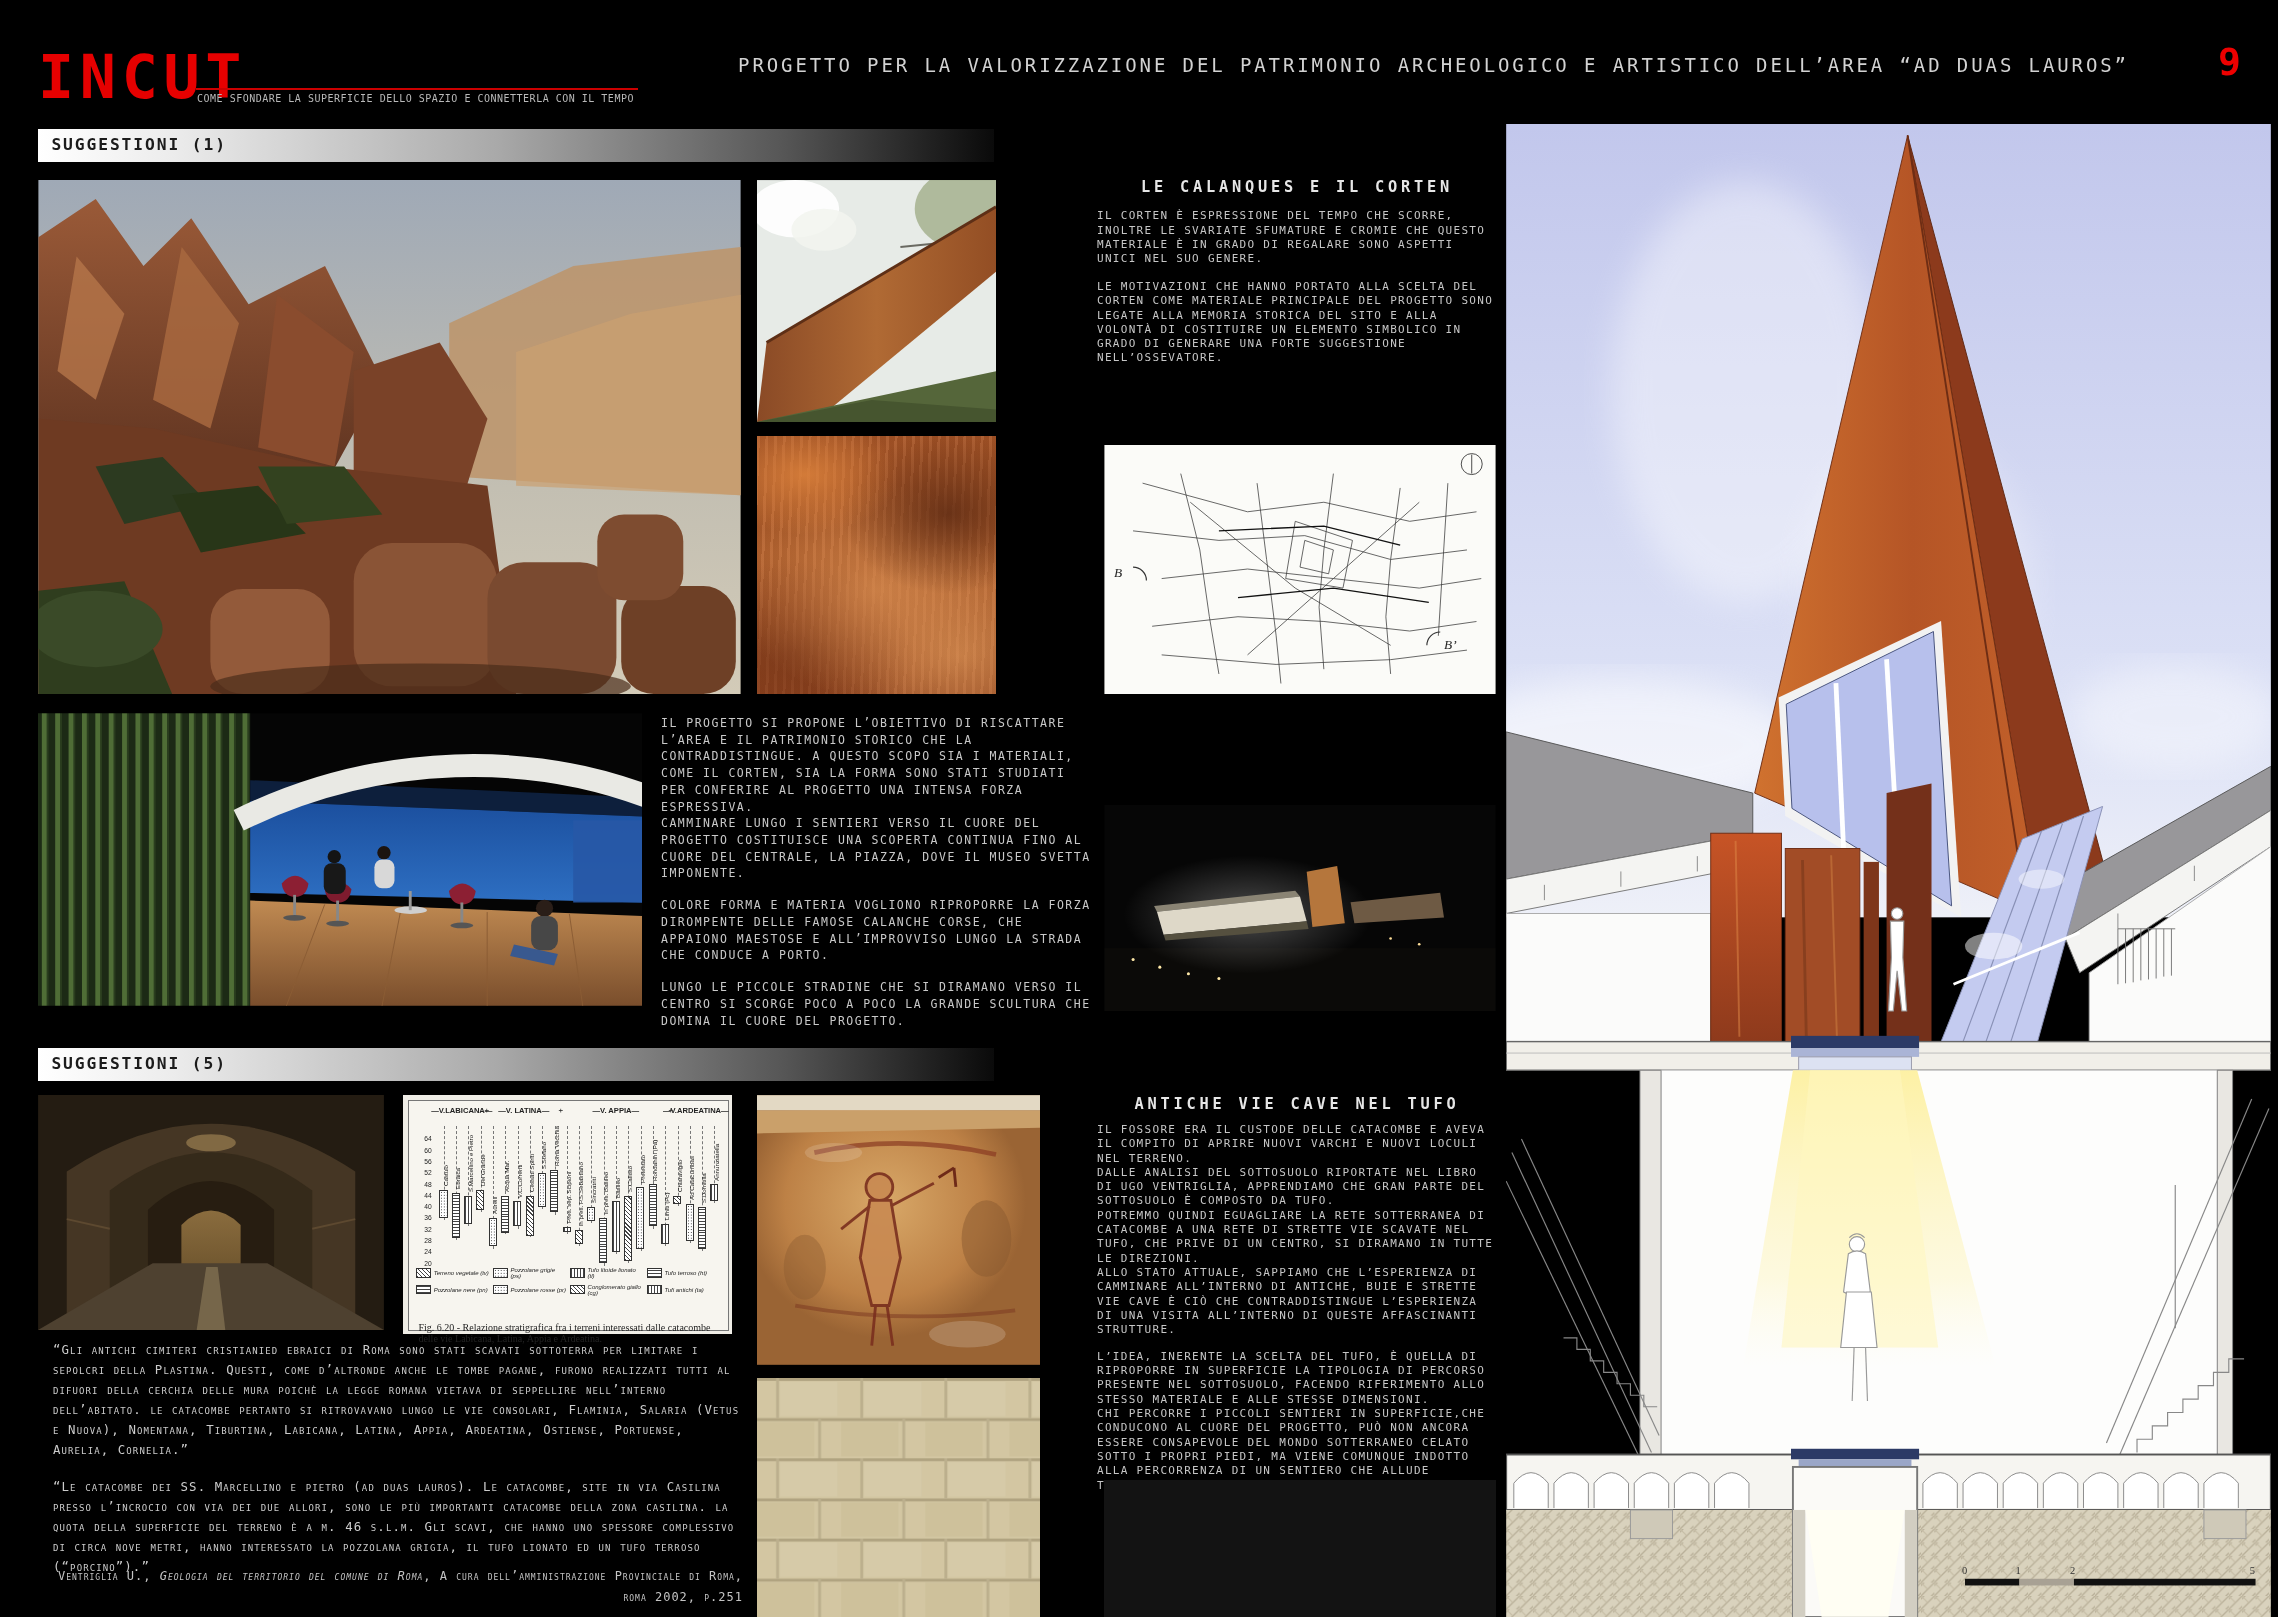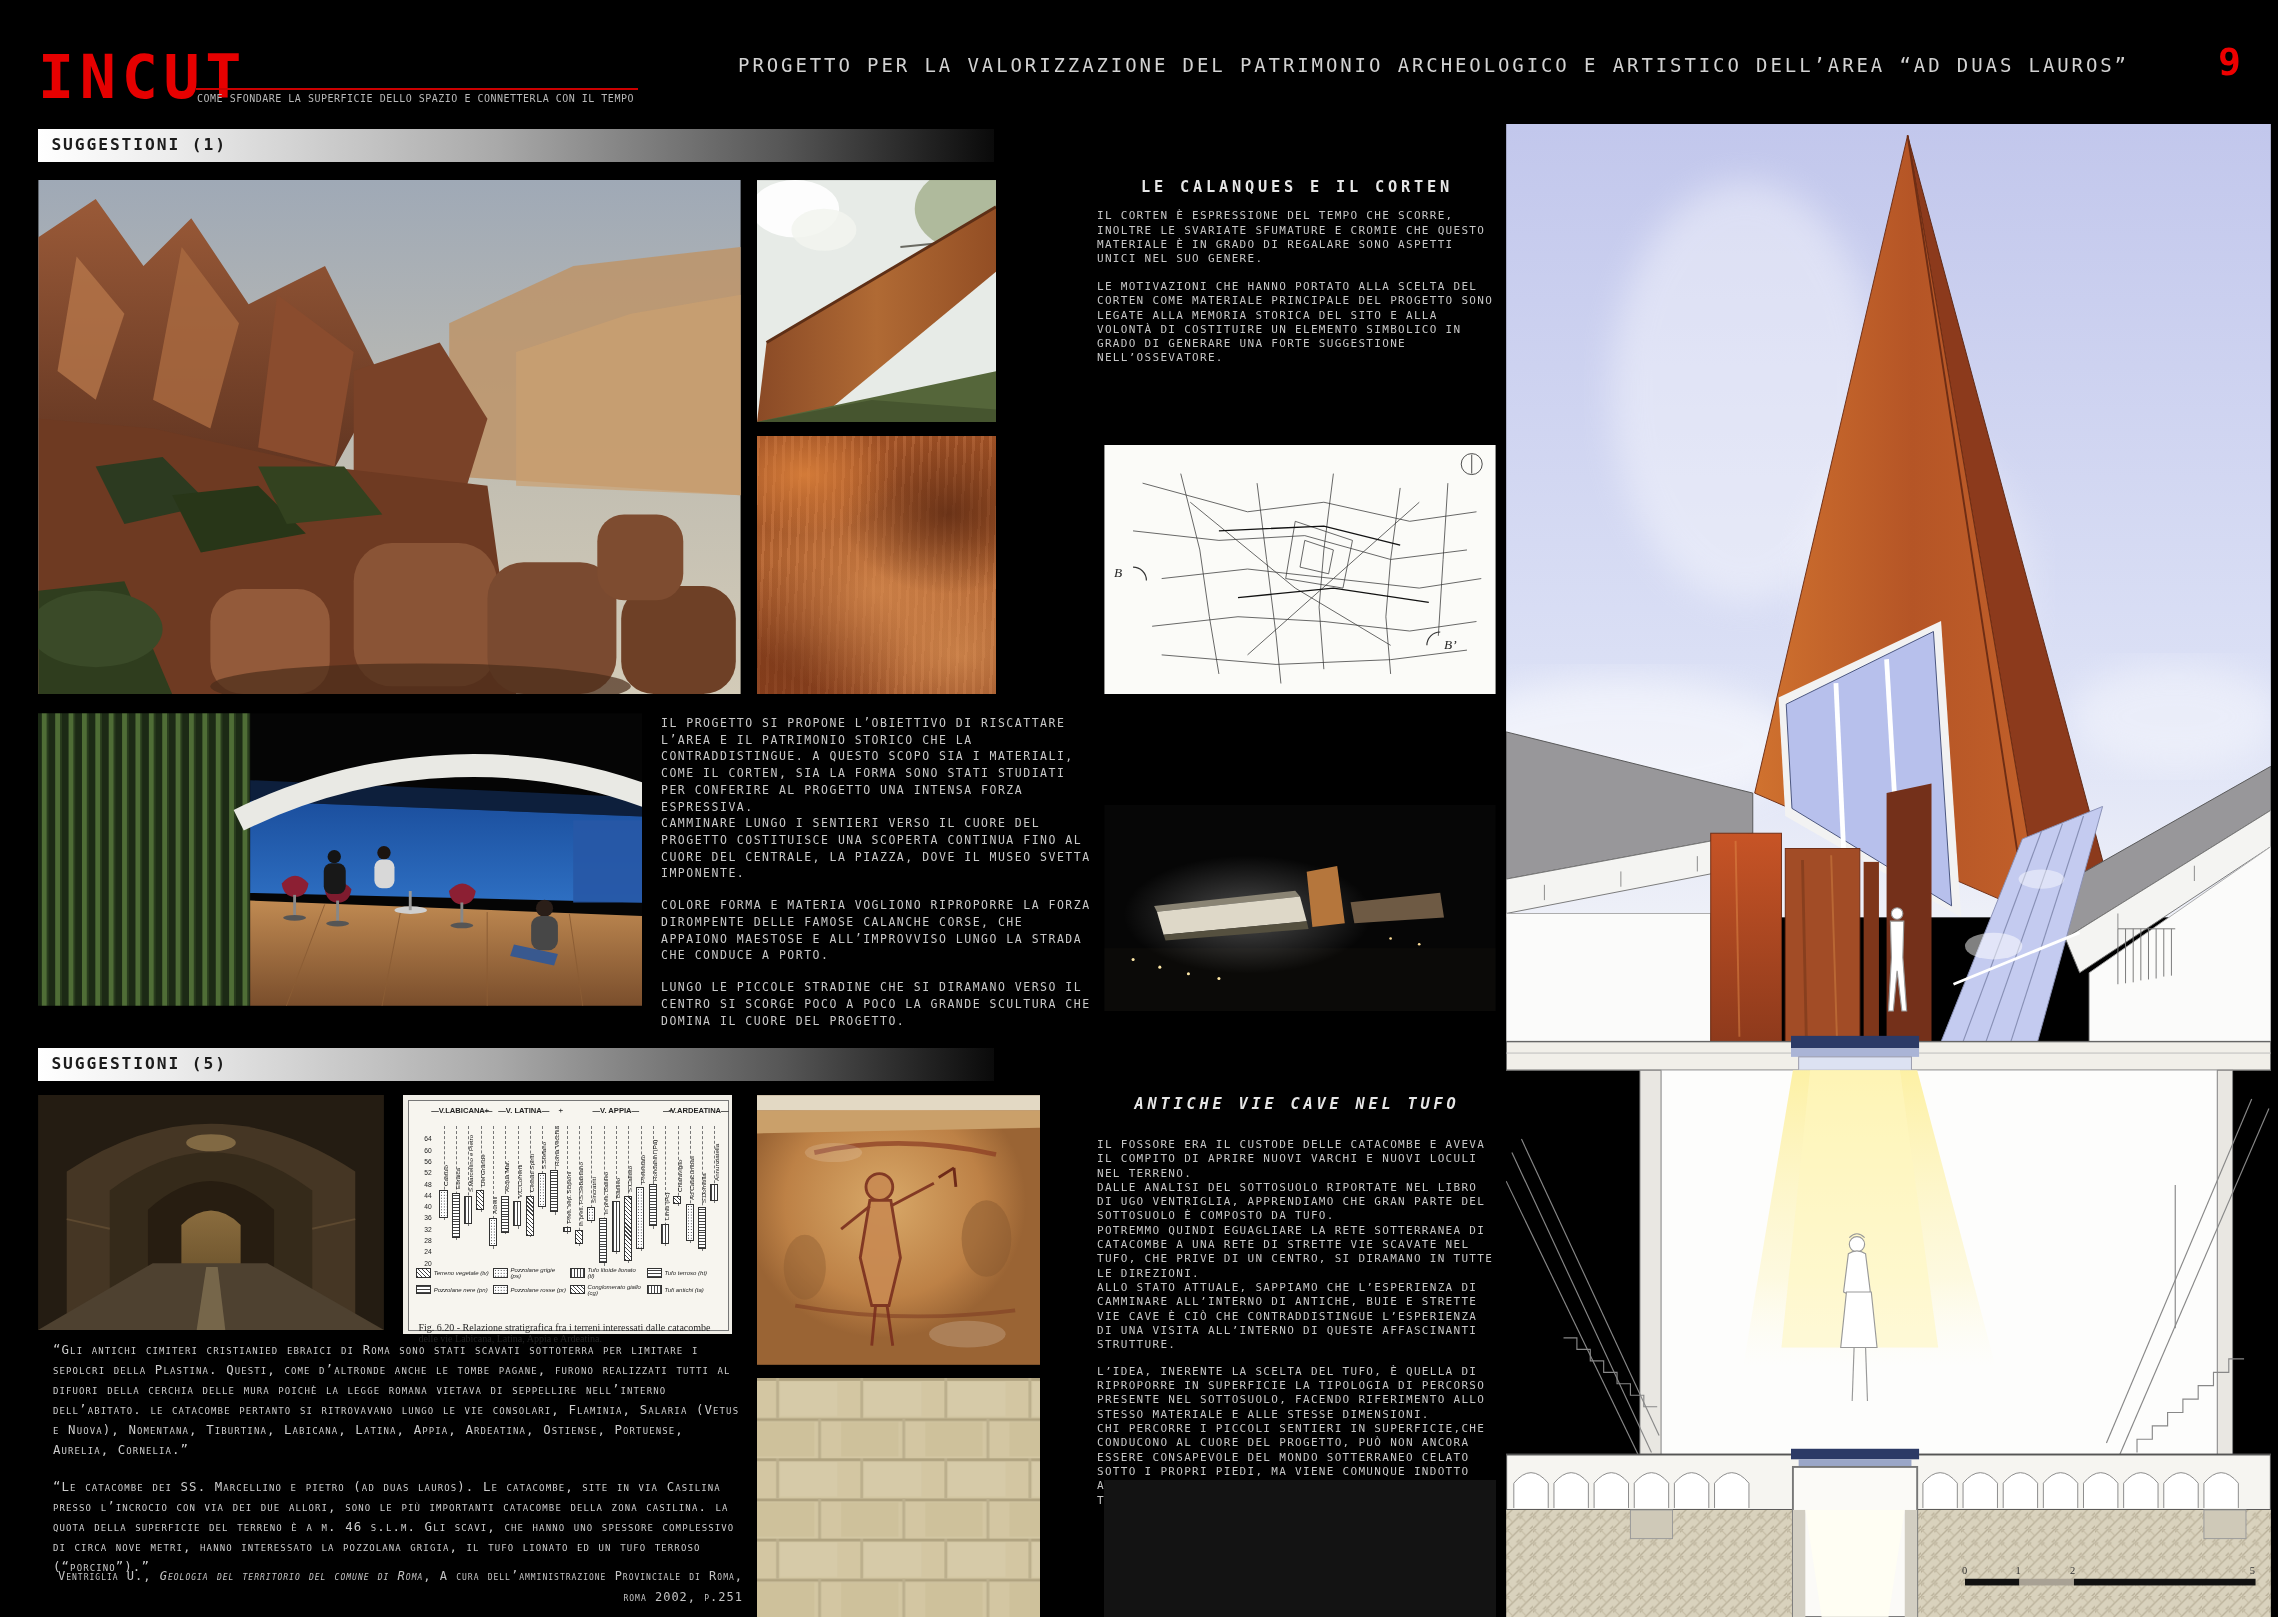--- a/index.html
+++ b/index.html
@@ -451,21 +451,21 @@
       </g>
       <path d="M190,86 l16,-10 M206,76 l2,20" stroke="#6e2a18" stroke-width="3" fill="none"></path>
       <ellipse cx="240" cy="150" rx="26" ry="40" fill="#8a5a30" opacity=".5"></ellipse>
       <ellipse cx="50" cy="180" rx="22" ry="34" fill="#8a5a30" opacity=".4"></ellipse>
       <ellipse cx="220" cy="250" rx="40" ry="14" fill="#ffffff" opacity=".18"></ellipse>
       <ellipse cx="80" cy="60" rx="30" ry="10" fill="#ffffff" opacity=".15"></ellipse>
     </svg>
   </div>
 
   <div class="abs" style="left:1097px;top:1095px;width:400px;">
-    <h3 class="blocktitle" style="margin-bottom:25px;font-style:italic;">ANTICHE VIE CAVE NEL TUFO</h3>
+    <h3 class="blocktitle" style="margin-bottom:10px;">ANTICHE VIE CAVE NEL TUFO</h3>
     <div class="body-txt" style="line-height:14.3px;">
       <p class="preline" style="margin-bottom:12.4px;">IL FOSSORE ERA IL CUSTODE DELLE CATACOMBE E AVEVA IL COMPITO DI APRIRE NUOVI VARCHI E NUOVI LOCULI NEL TERRENO.
 DALLE ANALISI DEL SOTTOSUOLO RIPORTATE NEL LIBRO DI UGO VENTRIGLIA, APPRENDIAMO CHE GRAN PARTE DEL SOTTOSUOLO È COMPOSTO DA TUFO.
 POTREMMO QUINDI EGUAGLIARE LA RETE SOTTERRANEA DI CATACOMBE A UNA RETE DI STRETTE VIE SCAVATE NEL TUFO, CHE PRIVE DI UN CENTRO, SI DIRAMANO IN TUTTE LE DIREZIONI.
 ALLO STATO ATTUALE, SAPPIAMO CHE L’ESPERIENZA DI CAMMINARE ALL’INTERNO DI ANTICHE, BUIE E STRETTE VIE CAVE È CIÒ CHE CONTRADDISTINGUE L’ESPERIENZA DI UNA VISITA ALL’INTERNO DI QUESTE AFFASCINANTI STRUTTURE.</p>
       <p class="preline" style="margin:0;">L’IDEA, INERENTE LA SCELTA DEL TUFO, È QUELLA DI RIPROPORRE IN SUPERFICIE LA TIPOLOGIA DI PERCORSO PRESENTE NEL SOTTOSUOLO, FACENDO RIFERIMENTO ALLO STESSO MATERIALE E ALLE STESSE DIMENSIONI.
 CHI PERCORRE I PICCOLI SENTIERI IN SUPERFICIE,CHE CONDUCONO AL CUORE DEL PROGETTO, PUÒ NON ANCORA ESSERE CONSAPEVOLE DEL MONDO SOTTERRANEO CELATO SOTTO I PROPRI PIEDI, MA VIENE COMUNQUE INDOTTO ALLA PERCORRENZA DI UN SENTIERO CHE ALLUDE TIPOLOGICAMENTE A QUELLO DELLE CATACOMBE.</p>
     </div>
   </div>
 

